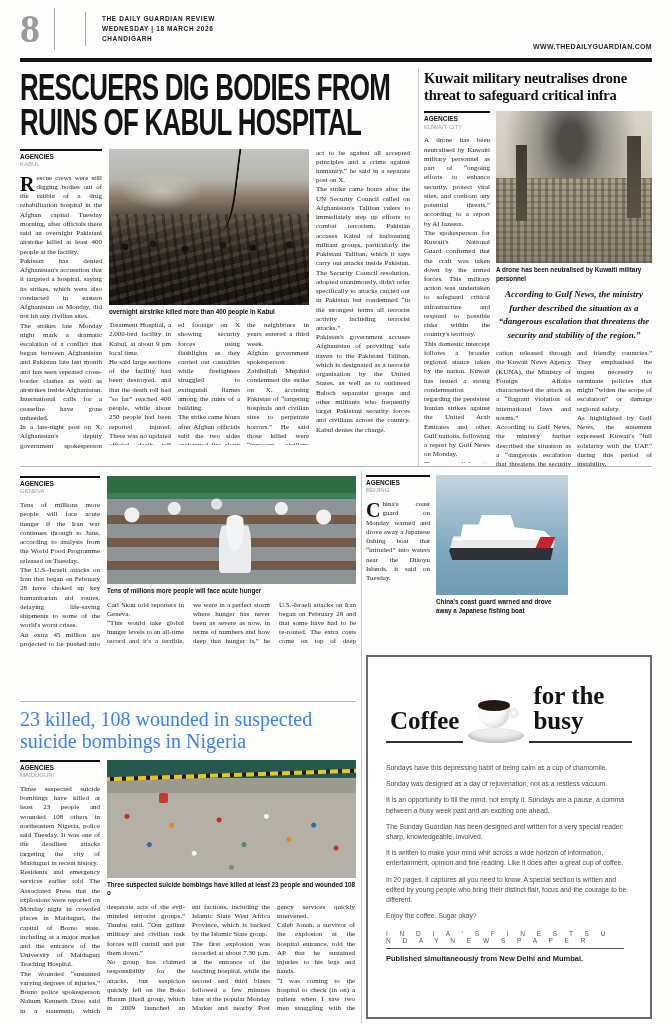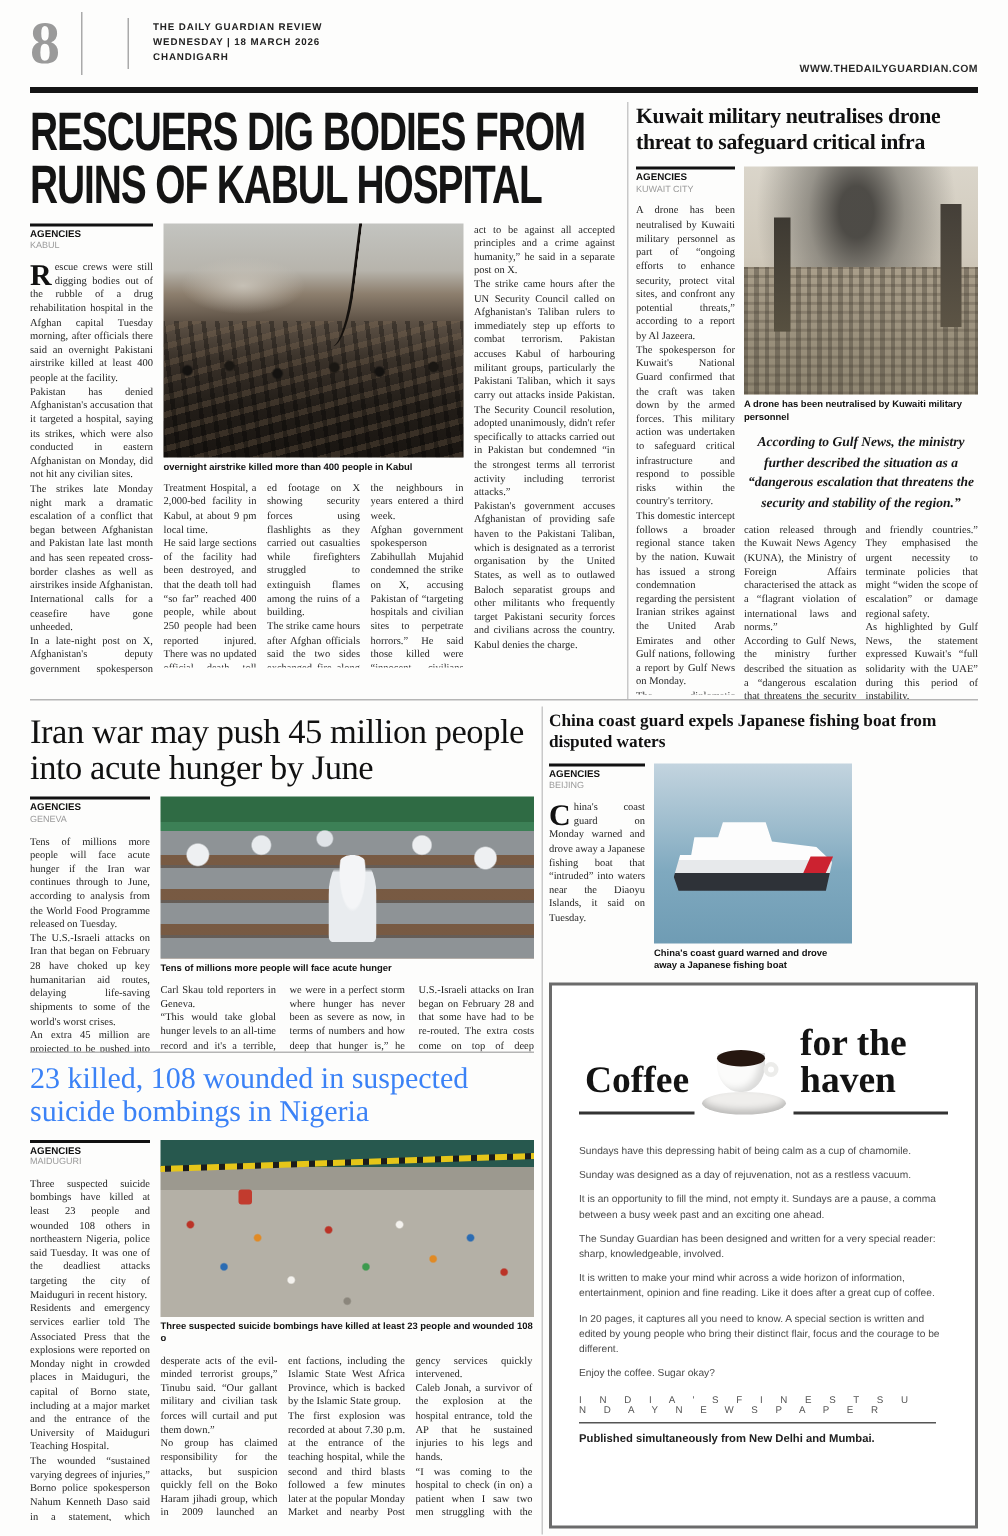--- a/index.html
+++ b/index.html
@@ -276,21 +276,20 @@
         </div>
       </div>
     </article>
   </section>
 
   <div class="hrule"></div>
 
   <section class="lower">
     <div class="track-left">
       <article class="iran">
-        <h2 class="iran-head">Iran war may push 45 million people into acute hunger by June</h2>
         <div class="iran-body">
           <div class="icol1">
             <div class="byline">
               <span class="ag">AGENCIES</span>
               <span class="loc">GENEVA</span>
             </div>
             <div class="body-col">Tens of millions more people will face acute hunger if the Iran war continues through to June, according to analysis from the World Food Programme released on Tuesday.
 The U.S.-Israeli attacks on Iran that began on February 28 have choked up key humanitarian aid routes, delaying life-saving shipments to some of the world's worst crises.
 An extra 45 million are projected to be pushed into acute hunger because of rises in food, oil and shipping costs, pushing the global tally above its current record level of 319 million, Deputy Executive Director of the World Food Programme</div>
           </div>
@@ -348,21 +347,20 @@
             </div>
           </div>
         </div>
       </article>
     </div>
 
     <div class="vrule"></div>
 
     <div class="track-right">
       <article class="china">
-        <h2 class="china-head">China coast guard expels Japanese fishing boat from disputed waters</h2>
         <div class="china-body">
           <div class="ccol1">
             <div class="byline">
               <span class="ag">AGENCIES</span>
               <span class="loc">BEIJING</span>
             </div>
             <div class="body-col"><span class="dropcap">C</span><span>hina's coast guard on Monday warned and drove away a Japanese fishing boat that “intruded” into waters near the Diaoyu Islands, it said on Tuesday.</span></div>
           </div>
           <div class="cmid">
             <div class="photo photo-china">
@@ -376,21 +374,21 @@
 
       <aside class="coffee-box">
         <div class="coffee-title">
           <span class="ct-word">Coffee</span>
           <span class="cup-wrap">
             <span class="saucer"></span>
             <span class="cup"></span>
             <span class="coffee-surface"></span>
             <span class="handle"></span>
           </span>
-          <span class="ct-word">for the haven</span>
+          <span class="ct-word">for the busy</span>
         </div>
         <div class="coffee-text">
           <p>Sundays have this depressing habit of being calm as a cup of chamomile.</p>
           <p>Sunday was designed as a day of rejuvenation, not as a restless vacuum.</p>
           <p>It is an opportunity to fill the mind, not empty it. Sundays are a pause, a comma between a busy week past and an exciting one ahead.</p>
           <p>The Sunday Guardian has been designed and written for a very special reader: sharp, knowledgeable, involved.</p>
           <p>It is written to make your mind whir across a wide horizon of information, entertainment, opinion and fine reading. Like it does after a great cup of coffee.</p>
           <p>In 20 pages, it captures all you need to know. A special section is written and edited by young people who bring their distinct flair, focus and the courage to be different.</p>
           <p>Enjoy the coffee. Sugar okay?</p>
         </div>

